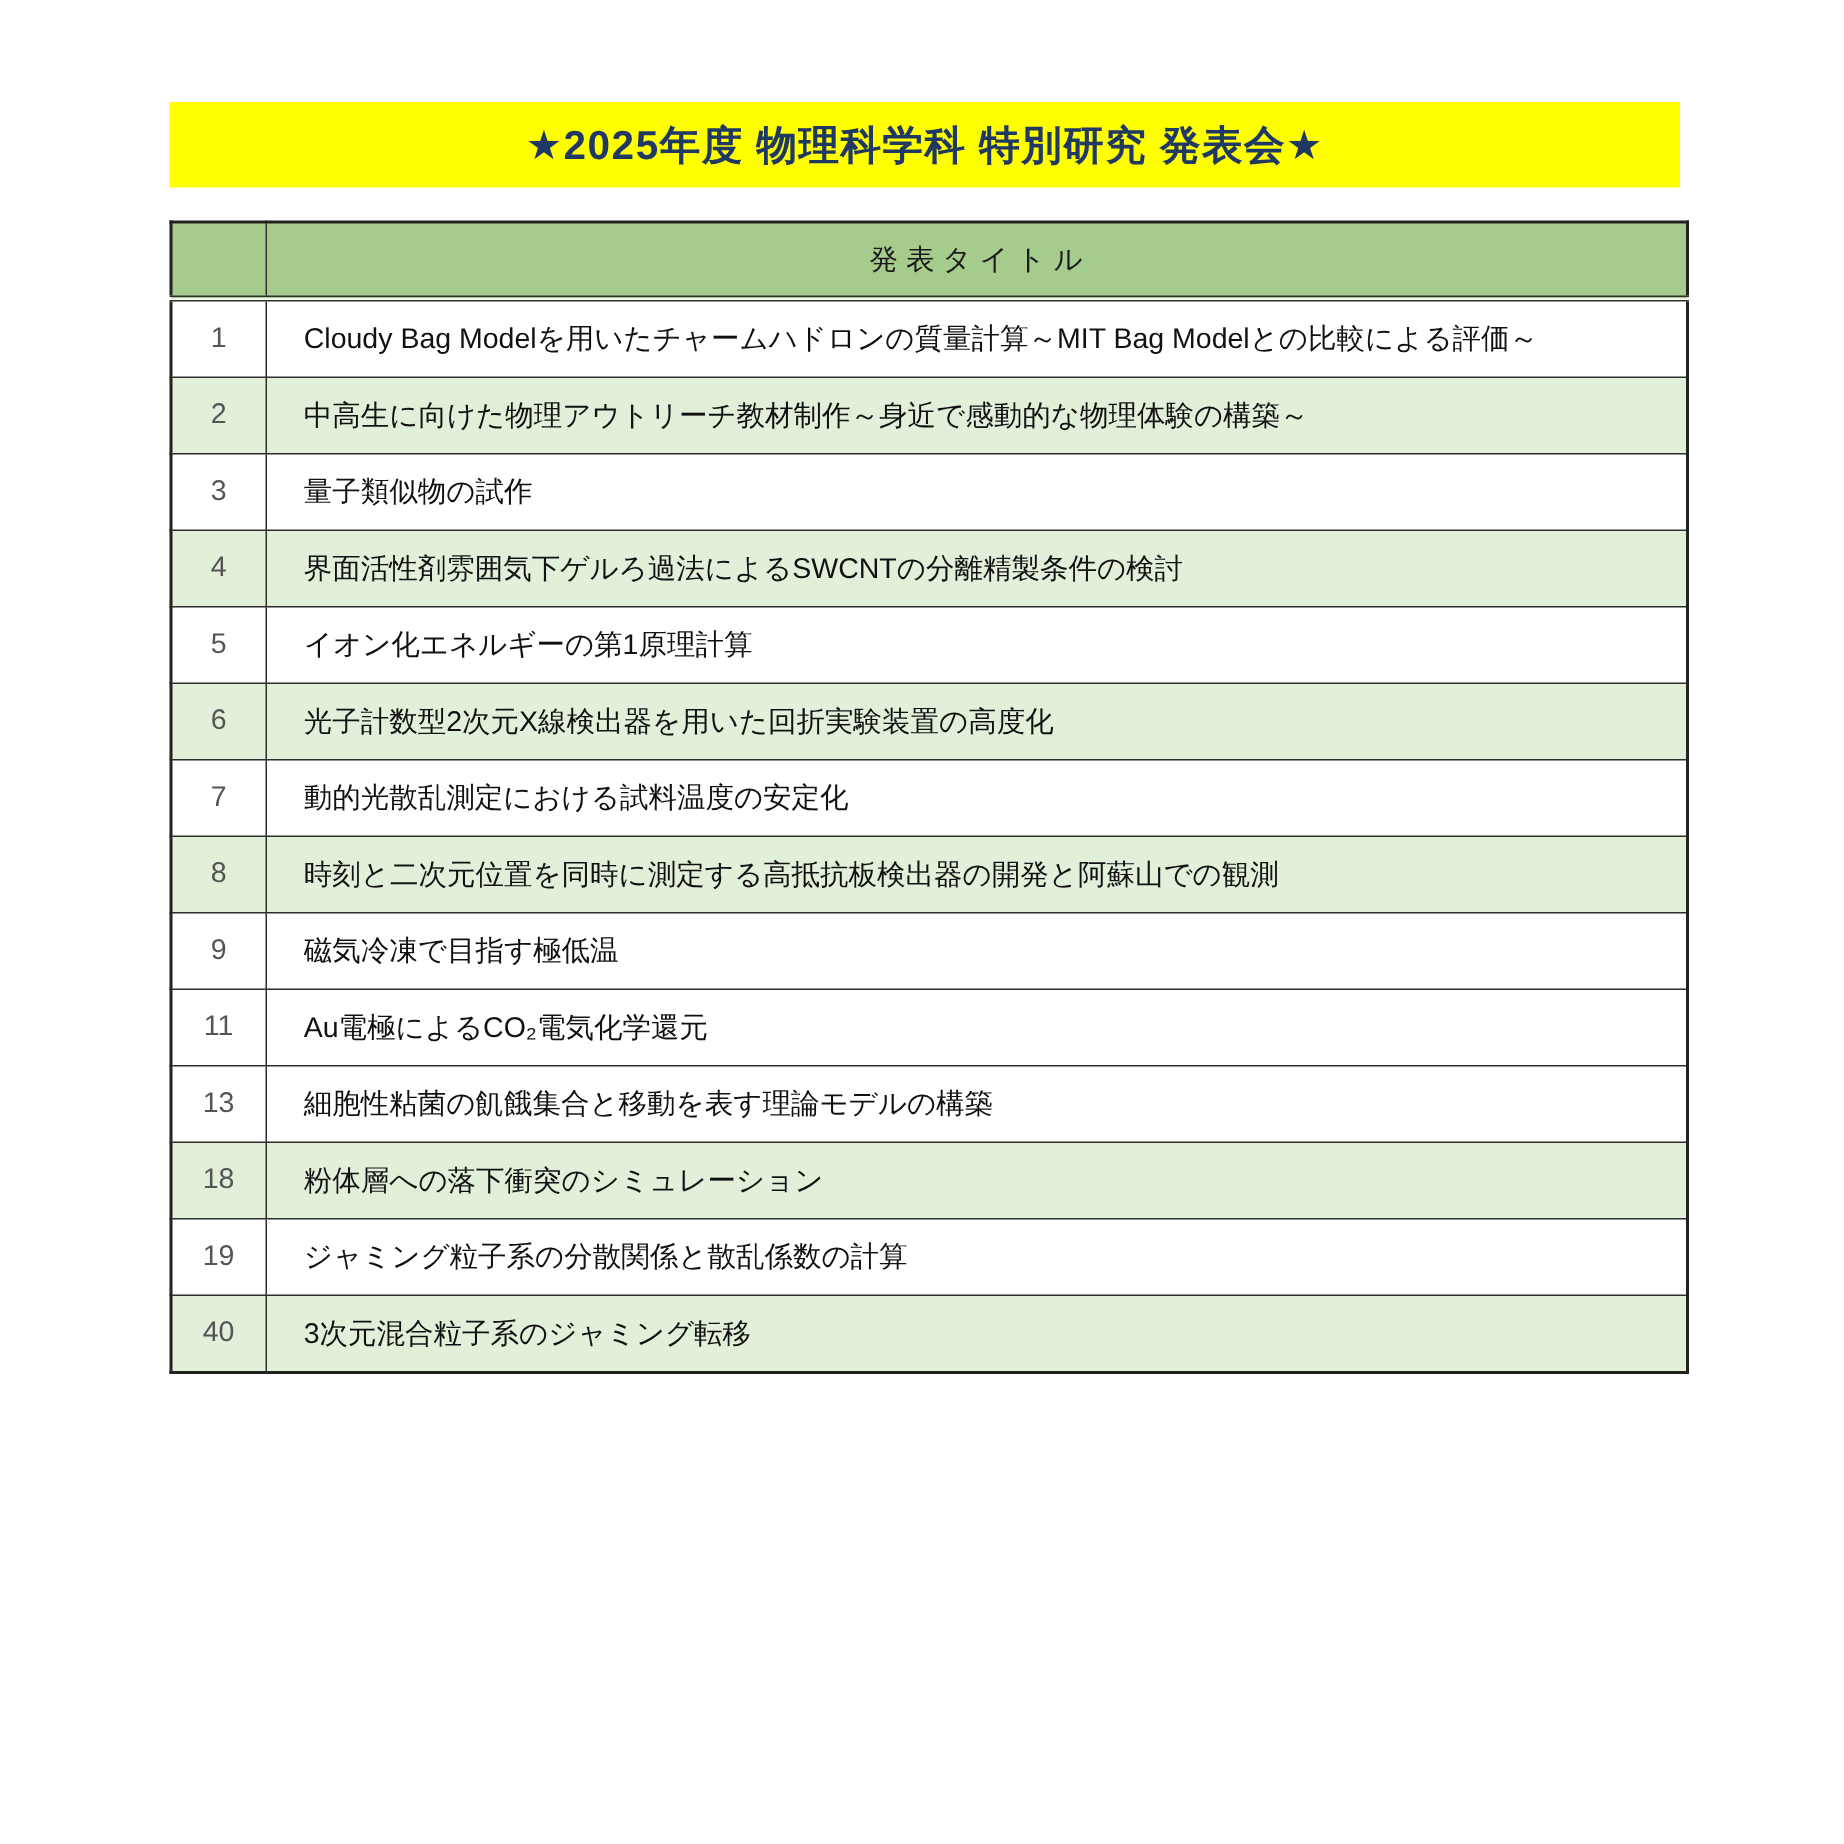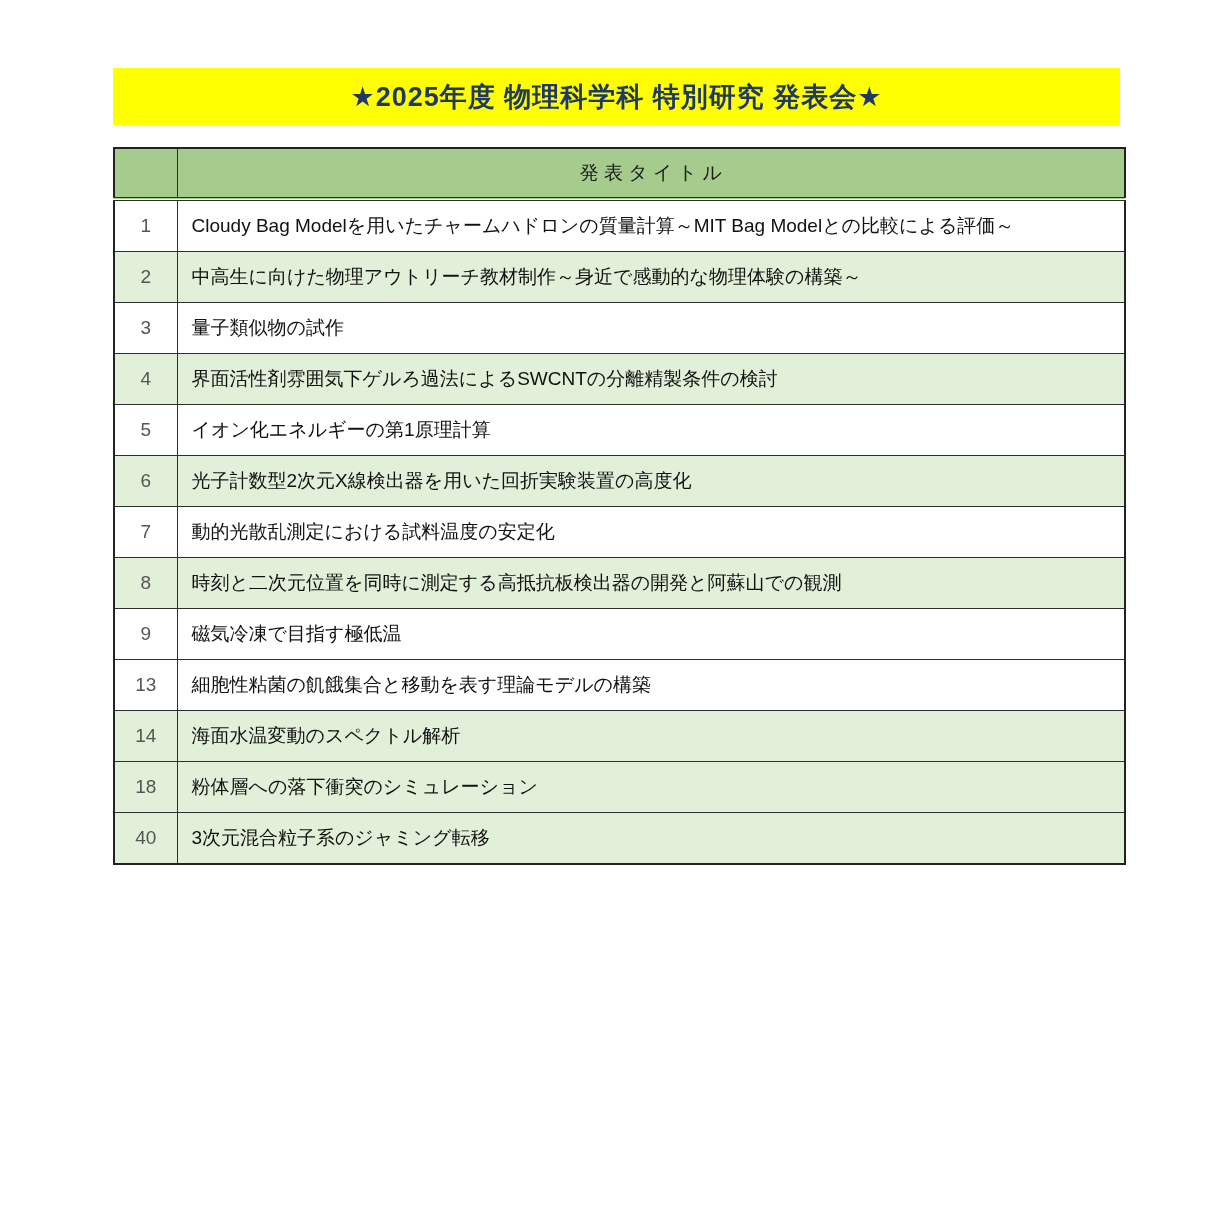--- a/index.html
+++ b/index.html
@@ -58,21 +58,21 @@
     height: 48px;
     vertical-align: middle;
     font-size: 19px;
   }
   tr.data-row td.num-cell {
     text-align: center;
     color: var(--number-fg, #555555);
   }
   tr.data-row td.title-cell {
     text-align: left;
-    padding-left: 14px;
+    padding-left: 25px;
     color: var(--row-fg, #111111);
   }
   tr.row-white td { background: var(--row-odd-bg, #ffffff); }
   tr.row-green td { background: var(--row-even-bg, #e2efd9); }
 </style>
 </head>
 <body>
 
 <div class="page">
 
@@ -122,30 +122,34 @@
         </tr>
         <tr class="data-row row-green">
           <td class="num-cell">8</td>
           <td class="title-cell">時刻と二次元位置を同時に測定する高抵抗板検出器の開発と阿蘇山での観測</td>
         </tr>
         <tr class="data-row row-white">
           <td class="num-cell">9</td>
           <td class="title-cell">磁気冷凍で目指す極低温</td>
         </tr>
         <tr class="data-row row-white">
+          <td class="num-cell">11</td>
+          <td class="title-cell">Au電極によるCO₂電気化学還元</td>
+        </tr>
+        <tr class="data-row row-white">
           <td class="num-cell">13</td>
           <td class="title-cell">細胞性粘菌の飢餓集合と移動を表す理論モデルの構築</td>
         </tr>
         <tr class="data-row row-green">
-          <td class="num-cell">14</td>
-          <td class="title-cell">海面水温変動のスペクトル解析</td>
-        </tr>
-        <tr class="data-row row-green">
           <td class="num-cell">18</td>
           <td class="title-cell">粉体層への落下衝突のシミュレーション</td>
+        </tr>
+        <tr class="data-row row-white">
+          <td class="num-cell">19</td>
+          <td class="title-cell">ジャミング粒子系の分散関係と散乱係数の計算</td>
         </tr>
         <tr class="data-row row-green">
           <td class="num-cell">40</td>
           <td class="title-cell">3次元混合粒子系のジャミング転移</td>
         </tr>
       </tbody>
   </table>
 
 </div>
 

